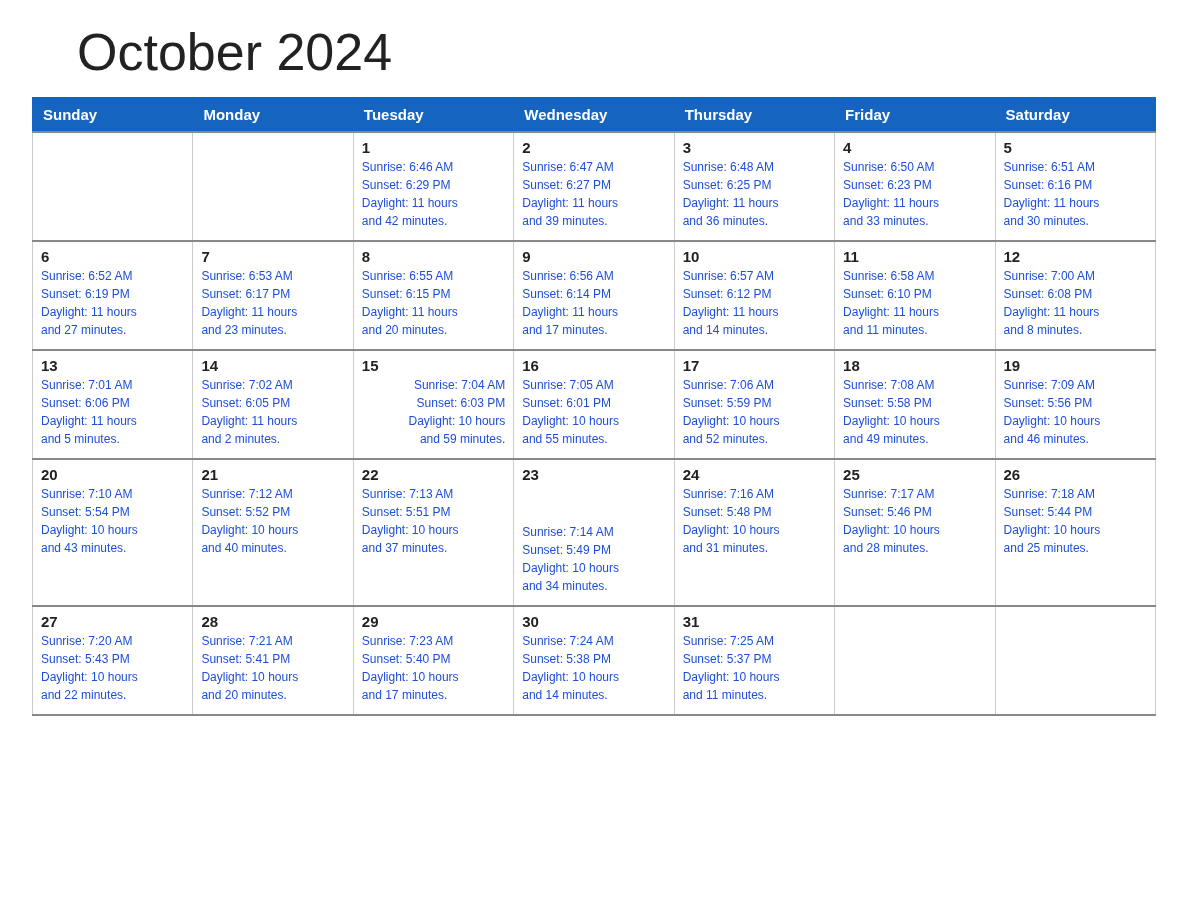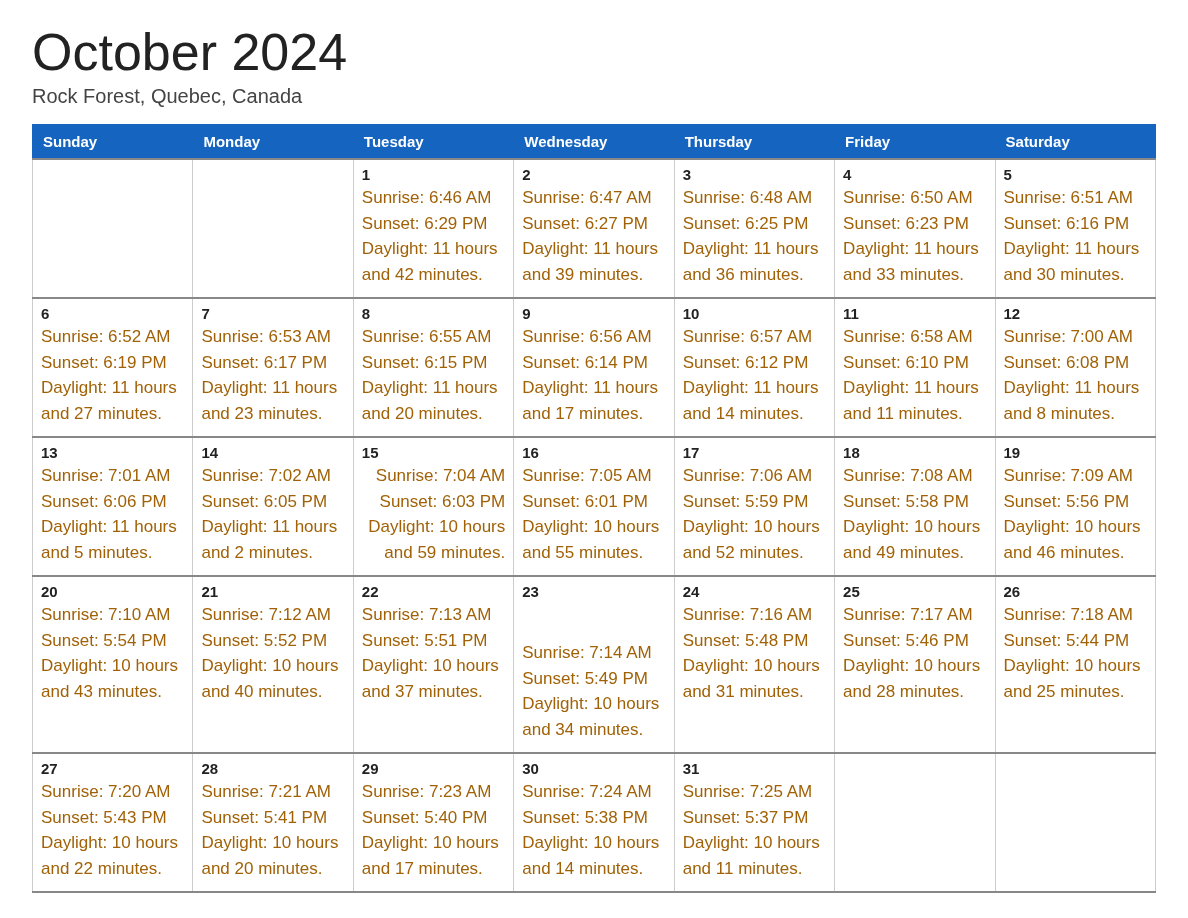--- a/index.html
+++ b/index.html
@@ -10,21 +10,22 @@
       width: 1188px;
       min-height: 918px;
     }
     .header {
       display: flex;
       justify-content: space-between;
       align-items: flex-start;
       margin-bottom: 16px;
     }
     .title-block {
-      text-align: left;
+      text-align: center;
+      margin-left: 45px;
     }
     .month-title {
       font-size: 52px;
       font-weight: 300;
       color: #222;
       line-height: 1.1;
     }
     .location {
       font-size: 20px;
       color: #444;
@@ -54,22 +55,22 @@
       font-size: 13px;
       color: #222;
     }
     .day-number {
       font-size: 15px;
       font-weight: bold;
       color: #222;
       margin-bottom: 2px;
     }
     .day-info {
-      font-size: 17px;
-      color: #a16207;
+      font-size: 12px;
+      color: #1d4ed8;
       line-height: 1.5;
     }
     .calendar tr {
       border-bottom: 2px solid #888;
     }
     .empty-cell {
       background: #fff;
     }
     
     .logo-wrap {
@@ -95,21 +96,20 @@
       margin-top: -2px;
       margin-left: 2px;
     }
   </style>
 </head>
 <body>
 
 <div class="header">
   <div class="title-block">
     <div class="month-title">October 2024</div>
-    <div class="location">Rock Forest, Quebec, Canada</div>
   </div>
 </div>
 
 <table class="calendar">
   <thead>
     <tr>
     <th>Sunday</th>
         <th>Monday</th>
         <th>Tuesday</th>
         <th>Wednesday</th>

